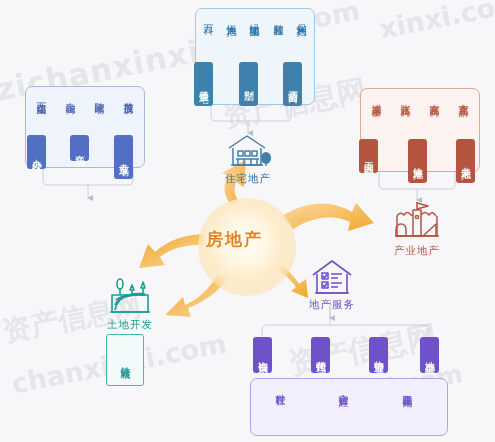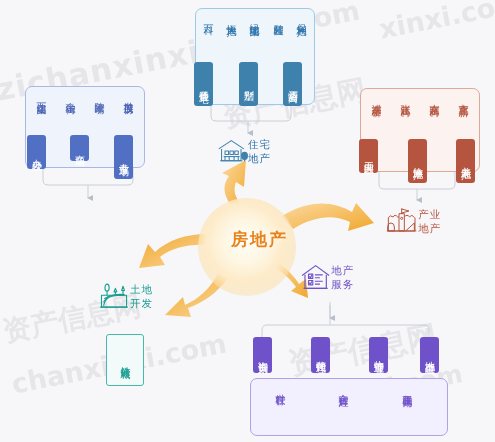--- a/index.html
+++ b/index.html
@@ -38,41 +38,41 @@
         display:flex;align-items:center;justify-content:center;
         border-radius:3px;box-sizing:border-box;}
   .chip.solid{color:#fff;}
 
   
   .group{position:absolute;border-radius:7px;box-sizing:border-box;}
   .group .co{position:absolute;writing-mode:vertical-rl;text-orientation:upright;
              font-size:10px;line-height:12px;letter-spacing:1px;top:7px;}
 
   
-  .node{position:absolute;display:flex;flex-direction:row;align-items:center;}
+  .node{position:absolute;display:flex;flex-direction:column;align-items:center;}
   .node .lbl{font-size:10.5px;letter-spacing:1px;margin-top:2px;}
 
   
   .blu{color:#2f74ab}  .blu-b{border:1px solid #9ecae8;background:#eef6fb;}
   .blu-s{background:#3f81ad;}
   .pur{color:#4a63b5}  .pur-b{border:1px solid #a9b8e2;background:#eff3fc;}
   .pur-s{background:#5170c4;}
   .ter{color:#b5543f}  .ter-b{border:1px solid #e0a896;background:#fcf3f0;}
   .ter-s{background:#b5543f;}
   .vio{color:#6f52c9}  .vio-b{border:1px solid #b0a1e8;background:#f2efff;}
   .vio-s{background:#6f52c9;}
   .tea{color:#1a9e92}  .tea-b{border:1.4px solid #48b8ac;background:#f2fbfa;}
 
   
   .glow{position:absolute;left:198px;top:198px;width:98px;height:98px;
         border-radius:50%;
         background:radial-gradient(circle at 48% 45%,
             #fffdf6 0%,#fef6e2 30%,#fdebc9 52%,
             rgba(252,224,170,.55) 70%,rgba(250,215,155,0) 85%);}
-  .core{position:absolute;left:206px;top:228px;width:82px;text-align:right;
+  .core{position:absolute;left:206px;top:228px;width:82px;text-align:left;
         font-size:17px;font-weight:bold;color:#e8821a;letter-spacing:2px;
         text-shadow:0 0 6px rgba(255,255,255,.9);}
 </style>
 </head>
 <body>
 
 <div class="stage">
 
   <div class="wm wm1">zichanxinxi.com</div>
   <div class="wm wm2">资产信息网</div>

